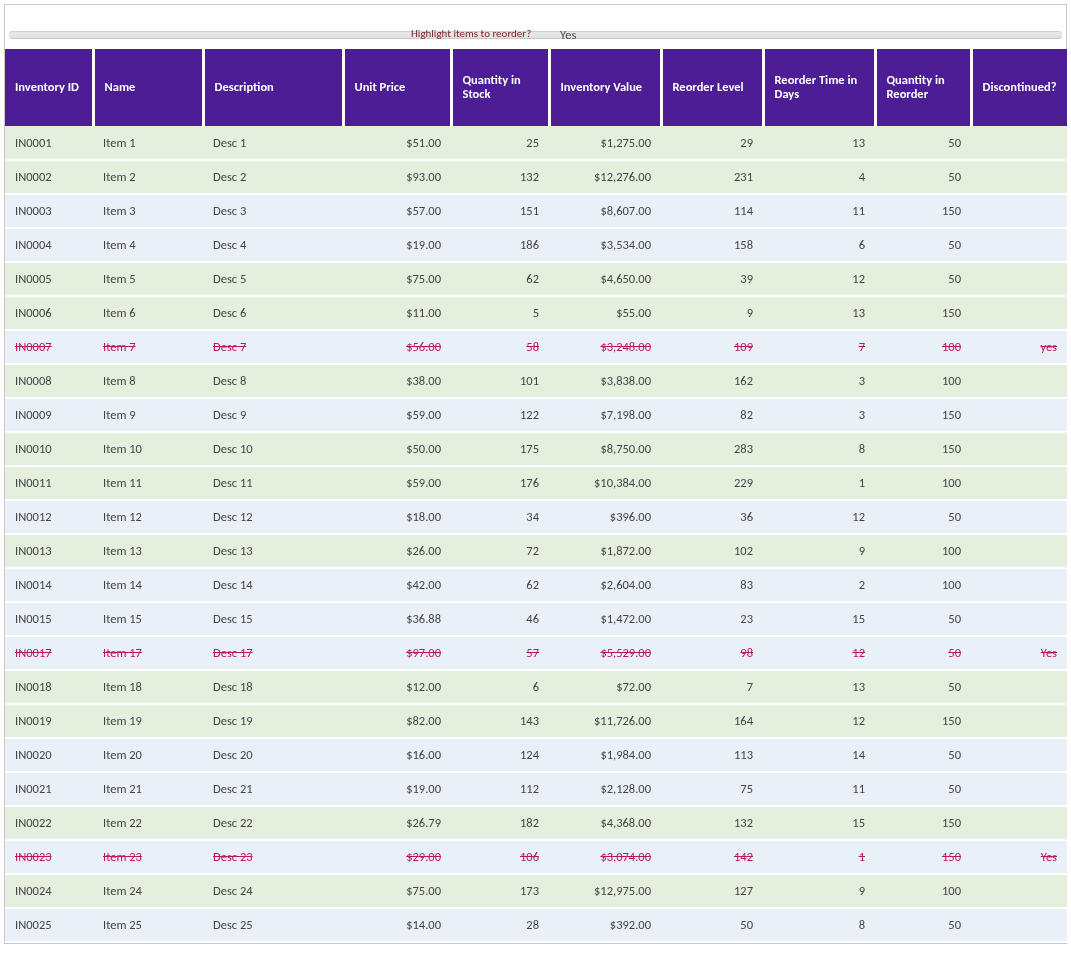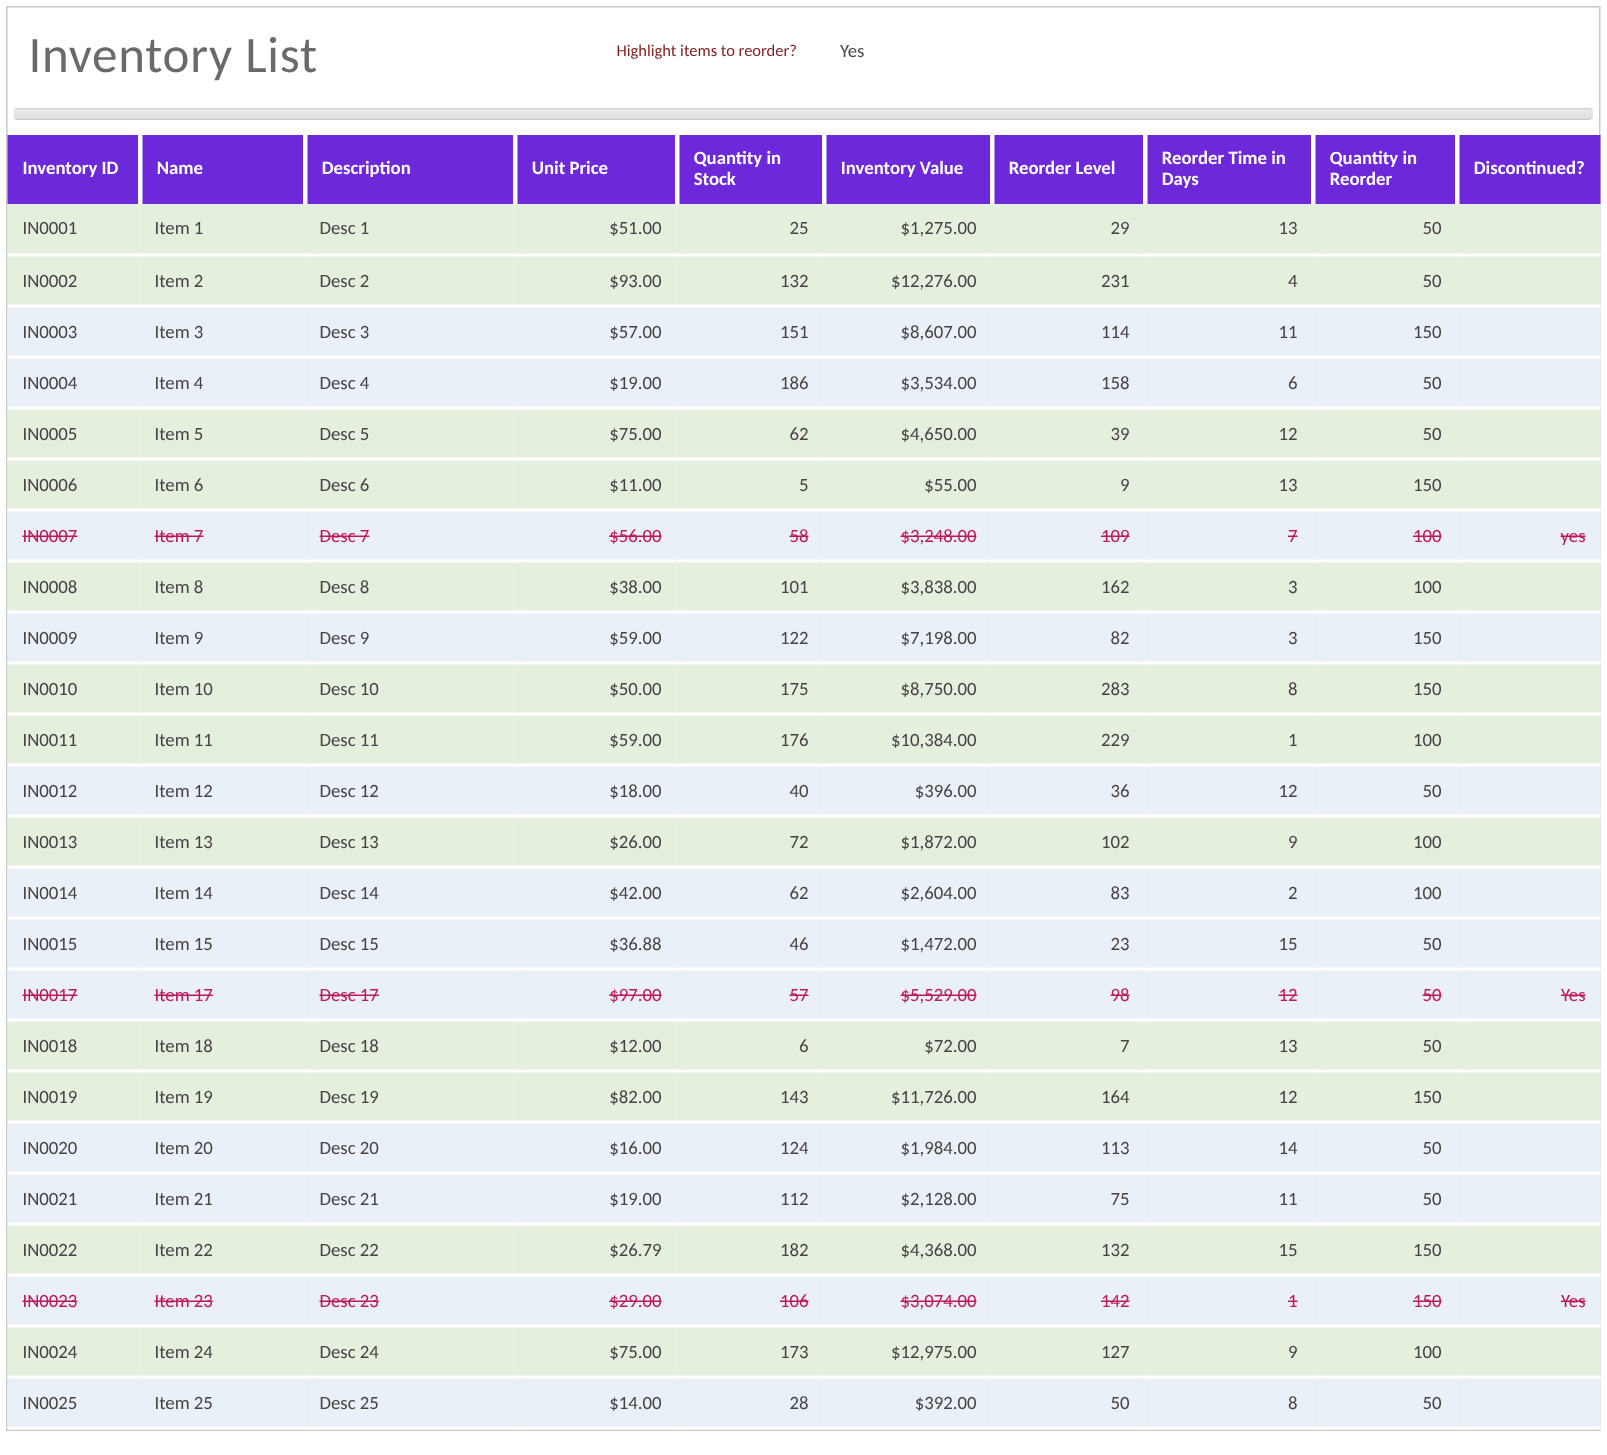--- a/index.html
+++ b/index.html
@@ -47,25 +47,25 @@
       margin: 0 4px 10px 4px;
       border-radius: 3px;
     }
     table {
       width: 100%;
       border-collapse: collapse;
       table-layout: fixed;
       font-size: 12.5px;
     }
     thead th {
-      background: #6d28d9;
+      background: #4c1d95;
       color: #ffffff;
       text-align: left;
       vertical-align: middle;
-      padding: 8px 10px;
+      padding: 24px 10px;
       font-weight: 600;
       border-right: 3px solid #ffffff;
       height: 46px;
       line-height: 1.15;
     }
     thead th:last-child { border-right: none; }
     tbody td {
       padding: 0 10px;
       height: 34px;
       color: #444444;
@@ -89,21 +89,20 @@
     .col-rqty   { width: 96px;  text-align: right; }
     .col-disc   { width: 96px;  text-align: right; }
 
     td.num { text-align: right; }
   </style>
 </head>
 <body>
 
 <div class="container">
   <div class="header-area">
-    <div class="page-title">Inventory List</div>
     <div class="highlight-label">Highlight items to reorder?</div>
     <div class="highlight-value">Yes</div>
   </div>
   <div class="divider-bar"></div>
 
   <table>
     <colgroup>
       <col class="col-id">
         <col class="col-name">
         <col class="col-desc">
@@ -260,21 +259,21 @@
           <td class="num">229</td>
           <td class="num">1</td>
           <td class="num">100</td>
           <td class="num"></td>
         </tr>
         <tr class="band-blue">
           <td>IN0012</td>
           <td>Item 12</td>
           <td>Desc 12</td>
           <td class="num">$18.00</td>
-          <td class="num">40</td>
+          <td class="num">34</td>
           <td class="num">$396.00</td>
           <td class="num">36</td>
           <td class="num">12</td>
           <td class="num">50</td>
           <td class="num"></td>
         </tr>
         <tr class="band-green">
           <td>IN0013</td>
           <td>Item 13</td>
           <td>Desc 13</td>

